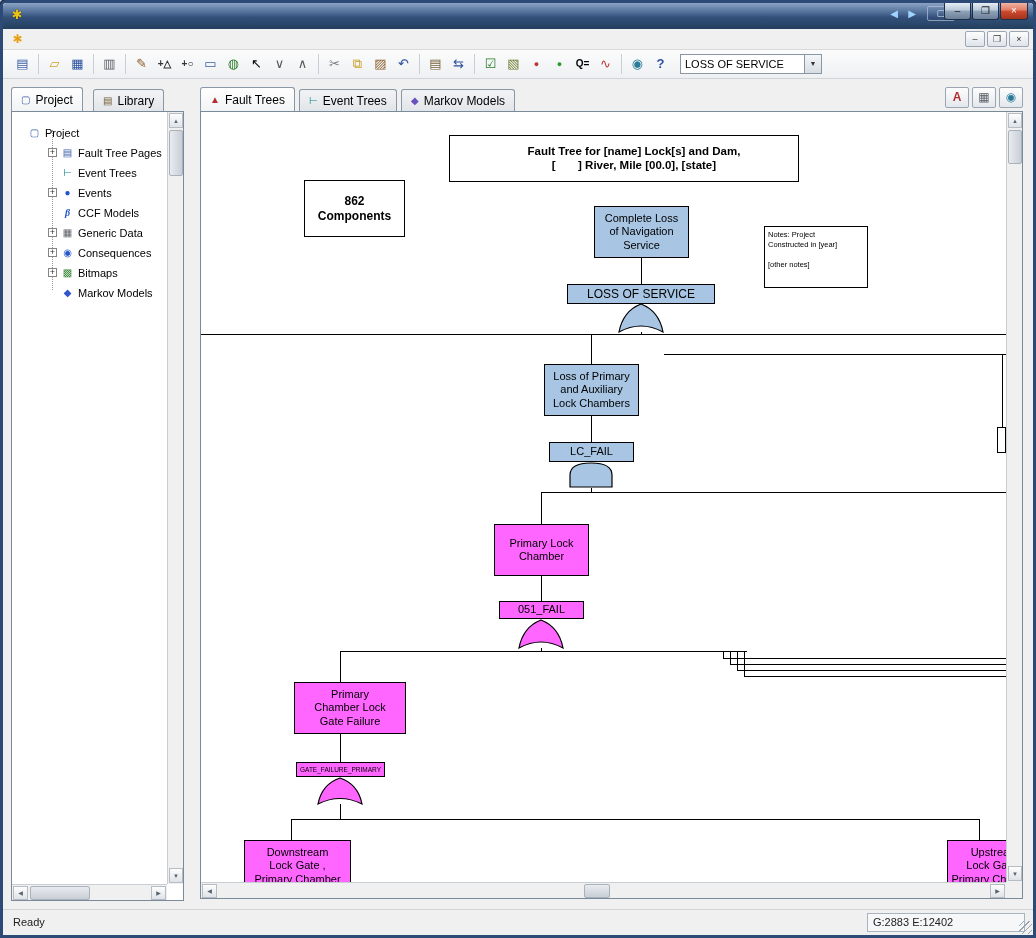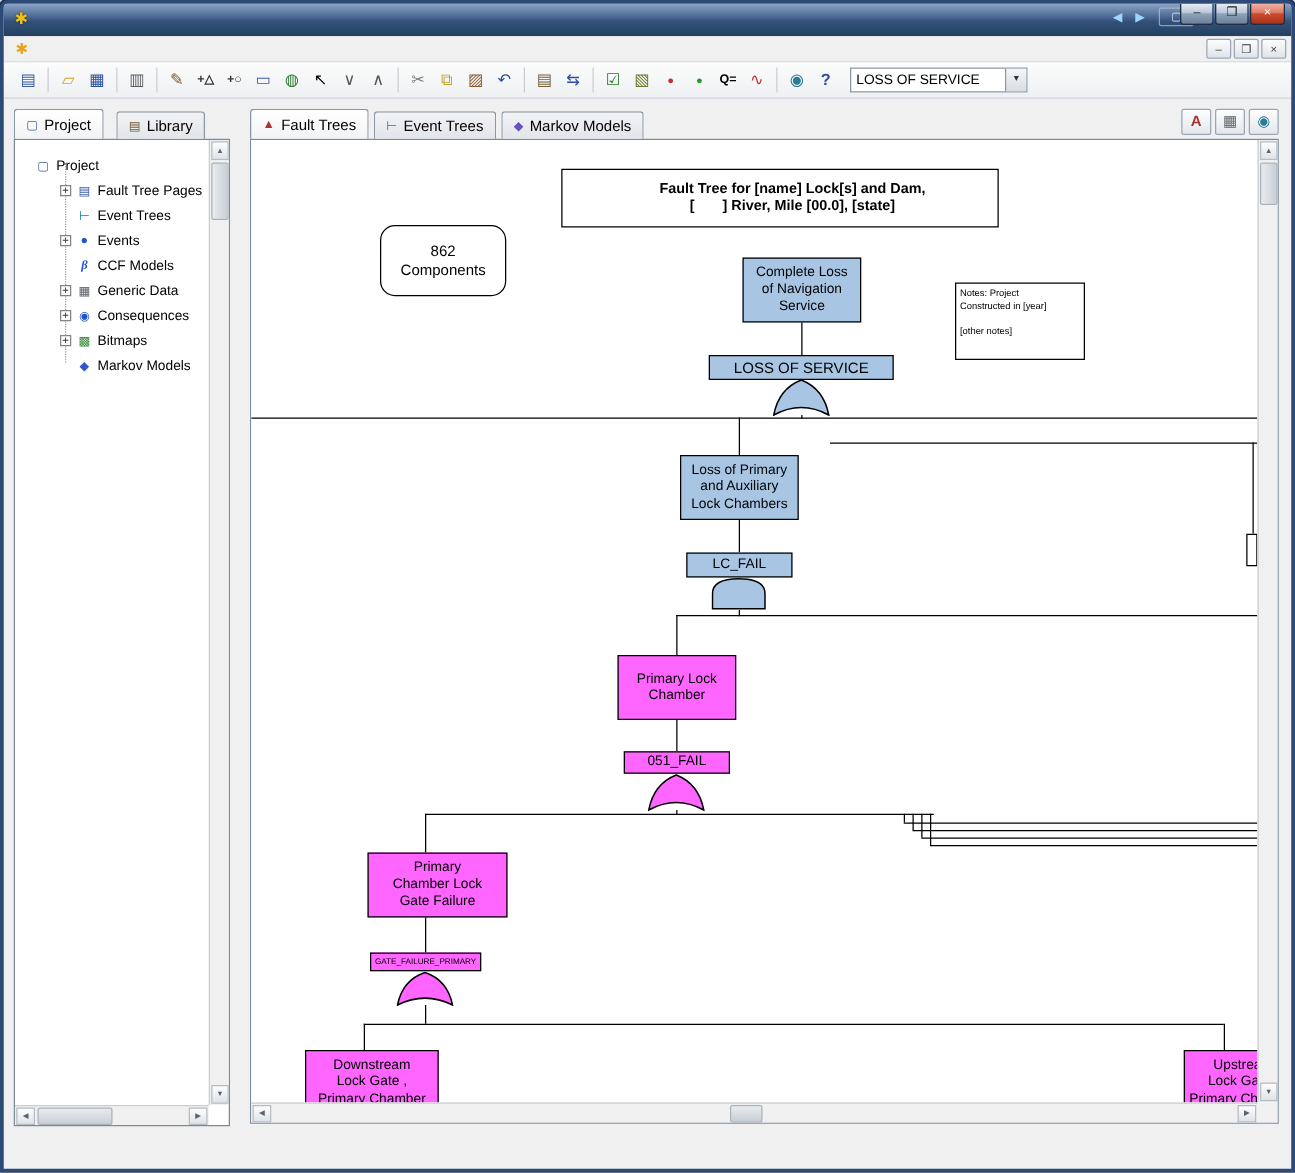--- a/index.html
+++ b/index.html
@@ -84,21 +84,21 @@
     border:1px solid #7a8a99; background:#fff; }
   .draw { position:absolute; left:0; top:0; width:805px; height:770px; overflow:hidden; background:#fff; }
   
   .ln { position:absolute; background:#000; }
   .nodebox { position:absolute; border:1px solid #000; background:#fff; display:flex;
     align-items:center; justify-content:center; text-align:center; white-space:pre-line;
     font-size:11px; line-height:1.2; color:#000; }
   .blue { background:#a8c6e4; }
   .mag { background:#ff66ff; }
   .hdr { font-weight:bold; font-size:11.5px;padding-left:20px; }
-  .comp { font-weight:normal; font-size:12px;border-radius:12px; }
+  .comp { font-weight:bold; font-size:12px; }
   .notes { font-size:7.5px; align-items:flex-start; justify-content:flex-start; text-align:left; padding:3px; line-height:1.35; }
   .glabel { font-size:11px; }
   .glabel.big { font-size:12px; }
   .glabel.tiny { font-size:6.5px; letter-spacing:0; }
   .gsvg { position:absolute; }
   
   .statusbar { position:absolute; left:0; right:0; top:906px; height:26px; background:#f0f0f0;
     border-top:1px solid #d4d4d4; font-size:11px; color:#222; }
   .status-left { position:absolute; left:10px; top:6px; }
   .status-right { position:absolute; right:8px; top:3px; width:158px; height:19px;
@@ -341,14 +341,19 @@
     </div>
 
     <div class="sb" style="left:0; bottom:0; height:16px; right:16px; border-top:1px solid #c9ced4;">
       <span class="sb-btn" style="left:1px; top:1px; width:15px; height:14px; font-size:6px; line-height:13px;">◀</span>
       <span class="sb-thumb h" style="left:383px; top:1px; width:26px; height:14px;"></span>
       <span class="sb-btn" style="right:1px; top:1px; width:15px; height:14px; font-size:6px; line-height:13px;">▶</span>
     </div>
     <div class="sb" style="right:0; bottom:0; width:16px; height:16px;"></div>
   </div>
 
+  <div class="statusbar">
+    <span class="status-left">Ready</span>
+    <span class="status-right">G:2883 E:12402</span>
+    <span class="grip"></span>
+  </div>
 
 </div>
 
 </body></html>

